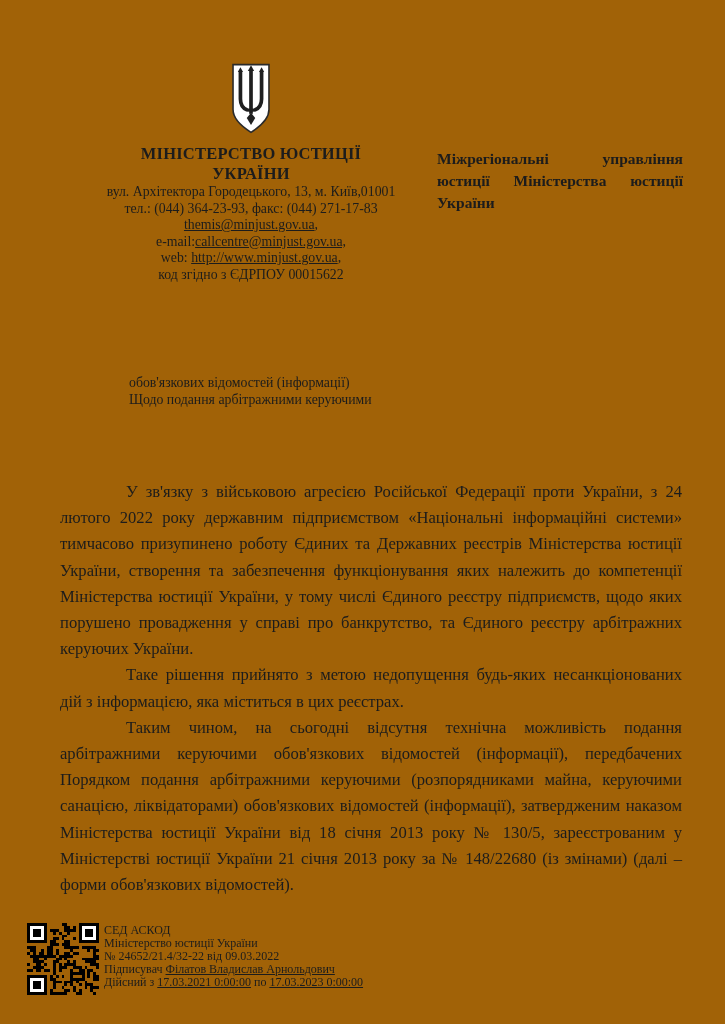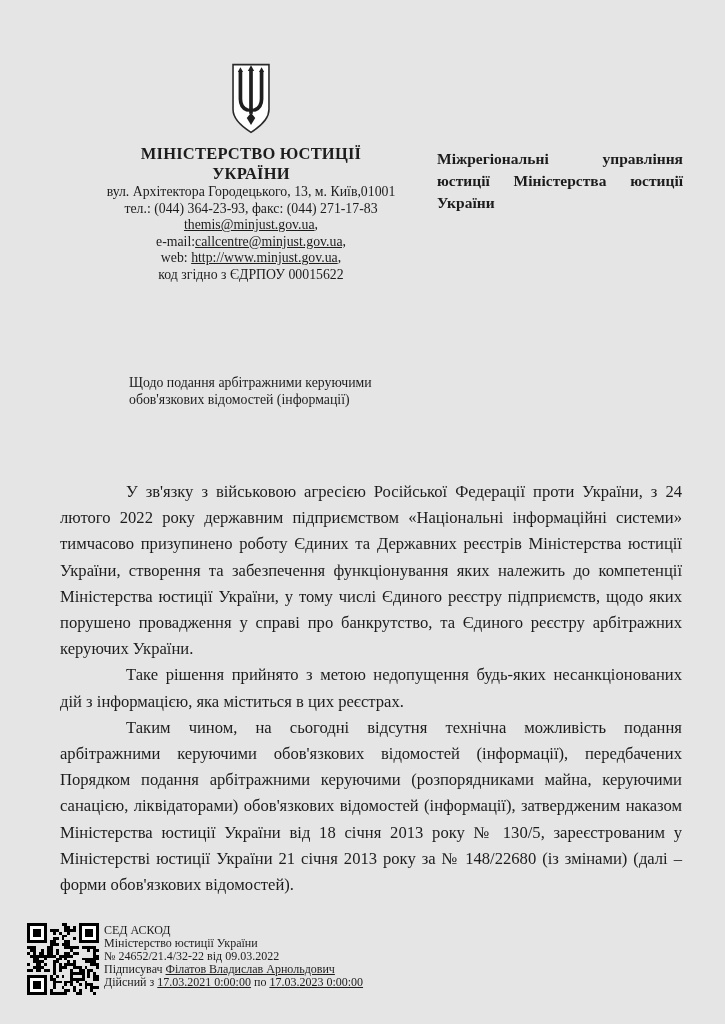--- a/index.html
+++ b/index.html
@@ -1,20 +1,20 @@
 <!DOCTYPE html>
 <html><head>
 <meta charset="utf-8">
 <style>
   html,body{margin:0;padding:0;background:#888;}
   .page{
     position:relative;
     width:725px;height:1024px;
     margin:0 auto;
-    background:#e5e5e5;
+    background:#a16207;
     color:#1c1c1c;
     font-family:"Liberation Serif", serif;
     overflow:hidden;
   }
   
   .left-col{
     position:absolute;left:68px;top:62px;width:366px;
     text-align:center;
   }
   .emblem-wrap{height:74px;margin-bottom:8px;}
@@ -81,22 +81,22 @@
       <div><span class="u">themis@minjust.gov.ua</span><span>,</span></div>
       <div><span>e-mail:</span><span class="u">callcentre@minjust.gov.ua,</span></div>
       <div><span>web: </span><span class="u">http://www.minjust.gov.ua</span><span>,</span></div>
       <div>код згідно з ЄДРПОУ 00015622</div>
     </div>
   </div>
 
   <div class="right-col">Міжрегіональні управління юстиції Міністерства юстиції України</div>
 
   <div class="subject">
+    <div>обов'язкових відомостей (інформації)</div>
     <div>Щодо подання арбітражними керуючими</div>
-    <div>обов'язкових відомостей (інформації)</div>
   </div>
 
   <div class="body-text">
     <p>У зв'язку з військовою агресією Російської Федерації проти України, з 24 лютого 2022 року державним підприємством «Національні інформаційні системи» тимчасово призупинено роботу Єдиних та Державних реєстрів Міністерства юстиції України, створення та забезпечення функціонування яких належить до компетенції Міністерства юстиції України, у тому числі Єдиного реєстру підприємств, щодо яких порушено провадження у справі про банкрутство, та Єдиного реєстру арбітражних керуючих України.</p>
     <p>Таке рішення прийнято з метою недопущення будь-яких несанкціонованих дій з інформацією, яка міститься в цих реєстрах.</p>
     <p>Таким чином, на сьогодні відсутня технічна можливість подання арбітражними керуючими обов'язкових відомостей (інформації), передбачених Порядком подання арбітражними керуючими (розпорядниками майна, керуючими санацією, ліквідаторами) обов'язкових відомостей (інформації), затвердженим наказом Міністерства юстиції України від 18 січня 2013 року № 130/5, зареєстрованим у Міністерстві юстиції України 21 січня 2013 року за № 148/22680 (із змінами) (далі – форми обов'язкових відомостей).</p>
   </div>
 
   <div class="footer">
     <svg class="qr" viewBox="0 0 75 75" shape-rendering="crispEdges" fill="#000">

